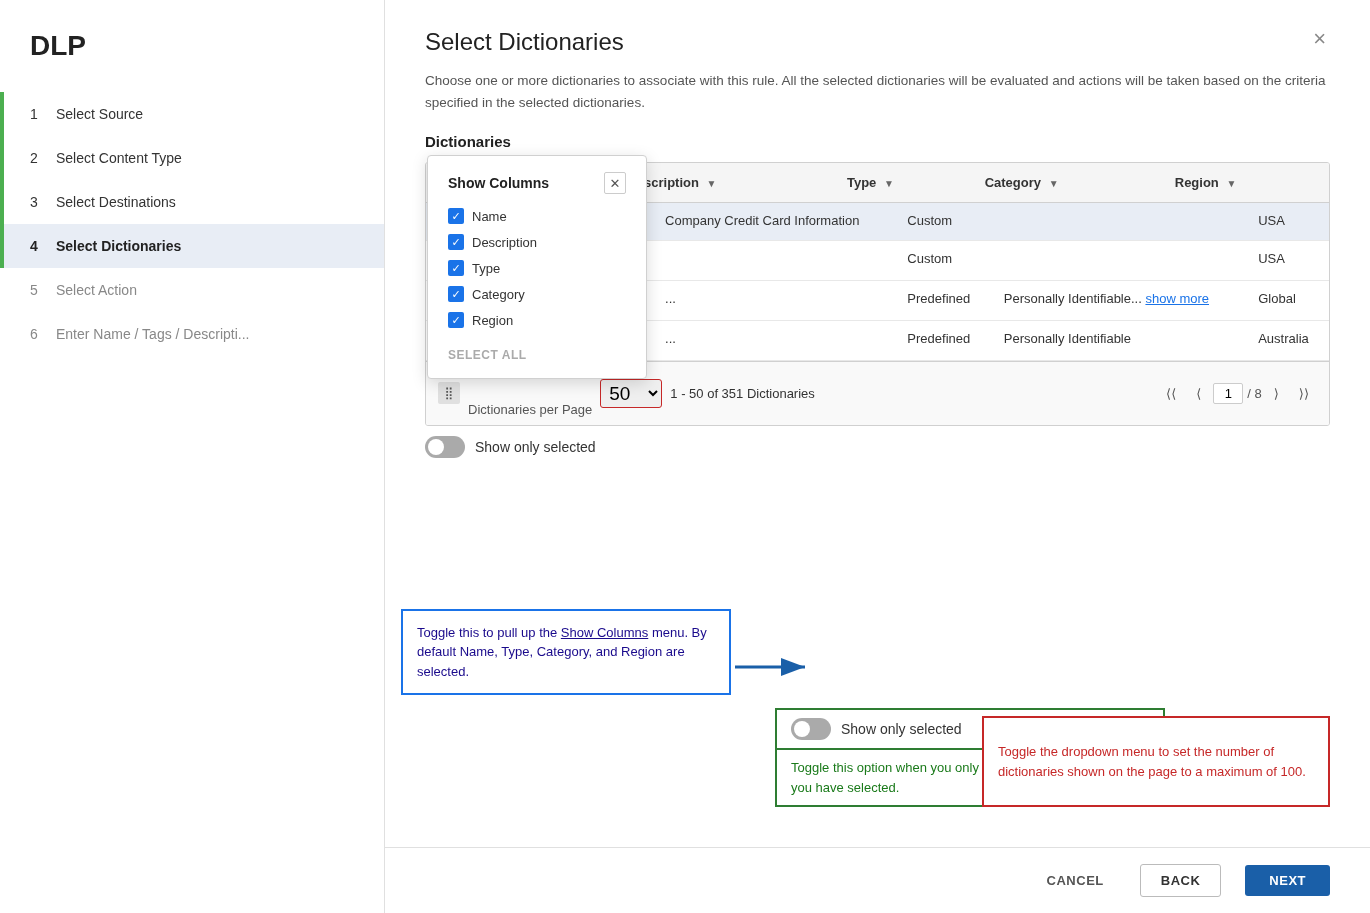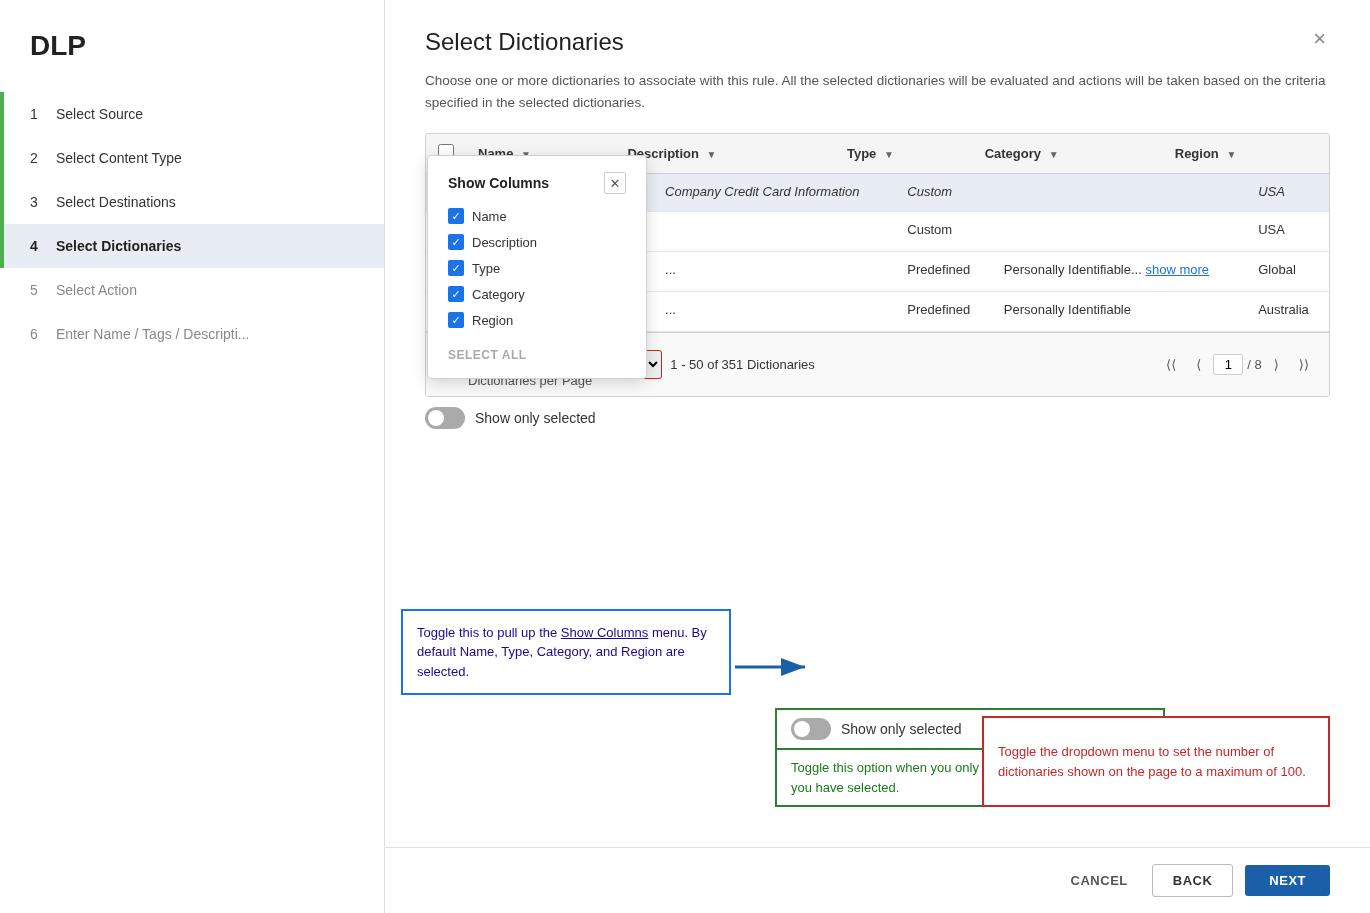--- a/index.html
+++ b/index.html
@@ -131,21 +131,20 @@
       color: #666;
     }
     .dict-table td {
       padding: 10px 12px;
       font-size: 13px;
       border-bottom: 1px solid #e8e8e8;
       vertical-align: top;
     }
     .dict-table tr.selected-row {
       background: #e8edf5;
-      font-style: italic;
     }
     .checkbox-cell {
       width: 36px;
       text-align: center;
     }
     .cb {
       width: 16px;
       height: 16px;
       cursor: pointer;
       accent-color: #1a73e8;
@@ -374,21 +373,21 @@
       font-size: 14px;
       color: #333;
     }
 
     
     .main-footer {
       display: flex;
       justify-content: flex-end;
       align-items: center;
       padding: 16px 40px;
-      gap: 12px;
+      gap: 24px;
       border-top: 1px solid #e0e0e0;
     }
     .btn-cancel {
       background: none;
       border: none;
       color: #555;
       font-size: 13px;
       font-weight: 600;
       text-transform: uppercase;
       letter-spacing: 0.5px;
@@ -459,20 +458,21 @@
 </div>
 
 <div class="main">
   <div class="main-header">
     <h1 class="main-title">Select Dictionaries</h1>
     <button class="close-btn">×</button>
   </div>
   <p class="main-desc">Choose one or more dictionaries to associate with this rule. All the selected dictionaries will be evaluated and actions will be taken based on the criteria specified in the selected dictionaries.</p>
 
   <div class="main-body">
+    <div class="section-label">Dictionaries</div>
 
     <div class="table-container">
 
       <table class="dict-table">
         <thead>
           <tr>
             <th class="checkbox-cell">
               <input type="checkbox" class="cb" style="">
             </th>
             <th>

